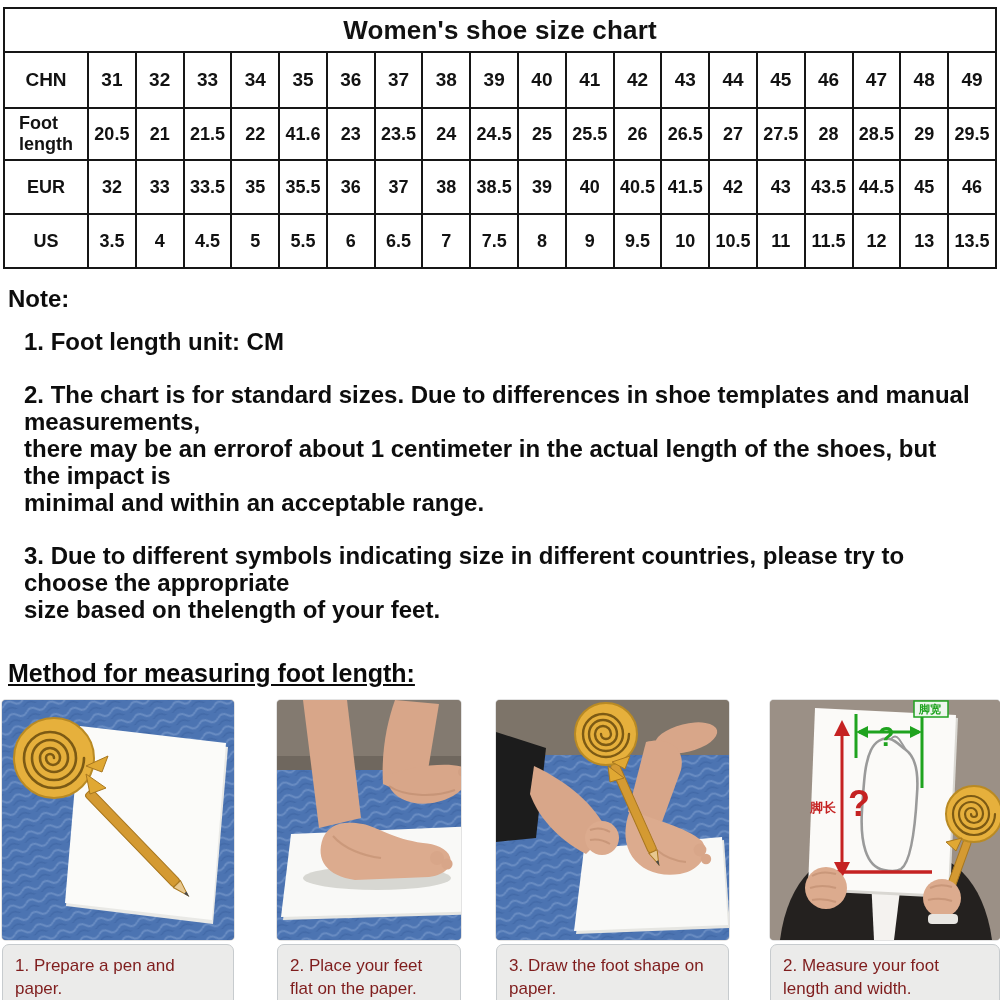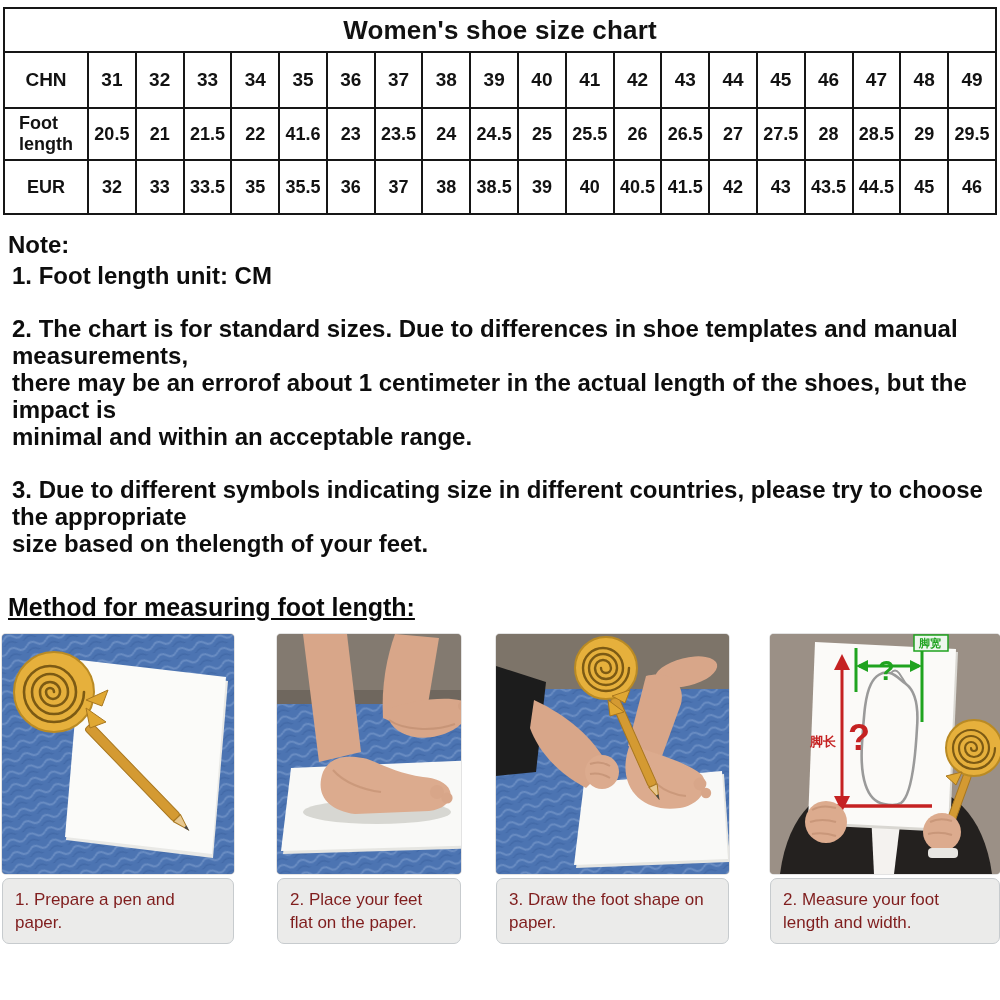--- a/index.html
+++ b/index.html
@@ -18,21 +18,21 @@
   tr.data-row-0 td, tr.data-row-0 th{height:54px;font-size:19px;}
   tr.data-row-1 td, tr.data-row-1 th{height:50px;font-size:18px;}
   tr.data-row-2 td, tr.data-row-2 th{height:52px;font-size:18px;}
   tr.data-row-3 td, tr.data-row-3 th{height:52px;font-size:18px;}
   th.row-label{font-size:17px;line-height:1.15;border-radius:10px;}
   tr.data-row-1 th.row-label{text-align:left;padding-left:14px;}
 
   
   .notes{margin:16px 8px 0 8px;font-weight:700;font-size:24px;line-height:27px;color:#0d0d0d;}
   .notes .note-head{margin:0;}
-  .notes p{margin:4px;white-space:pre-line;}
+  .notes p{margin:16px;white-space:pre-line;}
   .notes p.spaced{margin-top:26px;}
 
   
   .method-heading{margin:36px 8px 0 8px;font-size:25px;font-weight:700;color:#0a0a0a;text-decoration:underline;}
 
   
   .steps{position:relative;height:318px;margin-top:12px;}
   .step-card{position:absolute;top:0;}
   .step-photo{height:240px;border-radius:4px;overflow:hidden;background:#9b9086;box-shadow:0 0 0 1px #e3e3e3;}
   .step-photo svg{display:block;}
@@ -120,20 +120,42 @@
             <td>40</td>
             <td>40.5</td>
             <td>41.5</td>
             <td>42</td>
             <td>43</td>
             <td>43.5</td>
             <td>44.5</td>
             <td>45</td>
             <td>46</td>
           </tr>
+          <tr class="data-row-3">
+            <th class="row-label">US</th>
+            <td>3.5</td>
+            <td>4</td>
+            <td>4.5</td>
+            <td>5</td>
+            <td>5.5</td>
+            <td>6</td>
+            <td>6.5</td>
+            <td>7</td>
+            <td>7.5</td>
+            <td>8</td>
+            <td>9</td>
+            <td>9.5</td>
+            <td>10</td>
+            <td>10.5</td>
+            <td>11</td>
+            <td>11.5</td>
+            <td>12</td>
+            <td>13</td>
+            <td>13.5</td>
+          </tr>
         </tbody>
     </table>
   </div>
 
   <div class="notes">
     <p class="note-head">Note:</p>
     <p>1. Foot length unit: CM</p>
     <p class="spaced">2. The chart is for standard sizes. Due to differences in shoe templates and manual measurements,
 there may be an errorof about 1 centimeter in the actual length of the shoes, but the impact is
 minimal and within an acceptable range.</p>

